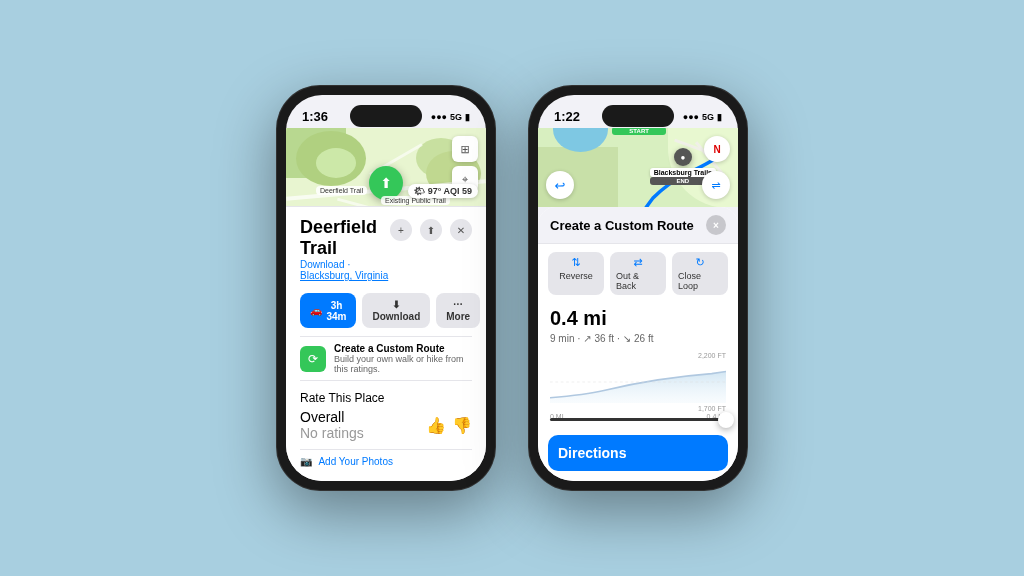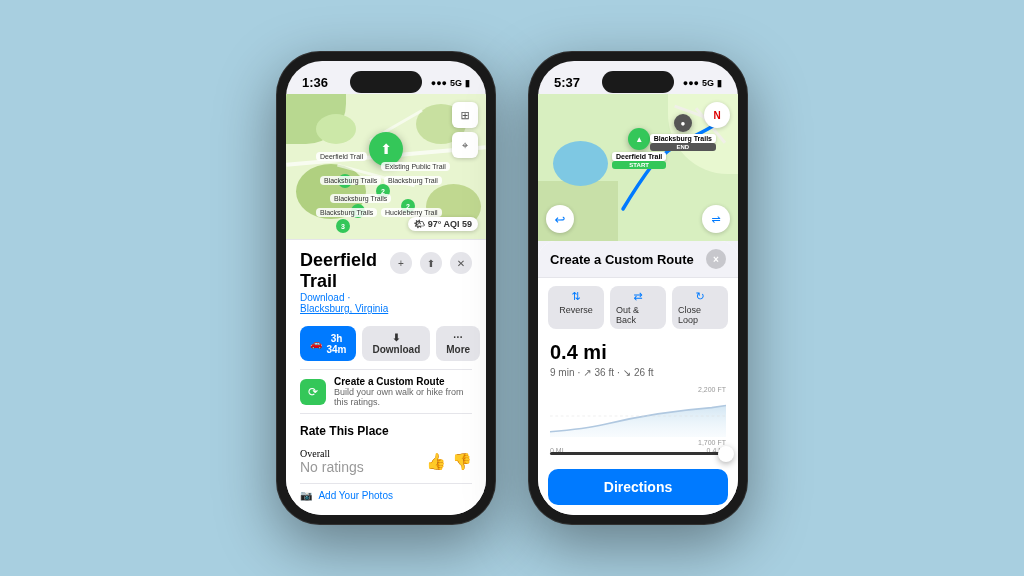--- a/index.html
+++ b/index.html
@@ -17,21 +17,21 @@
     .phones-container {
       display: flex;
       gap: 32px;
       align-items: center;
       justify-content: center;
     }
 
     
     .phone {
       width: 220px;
-      height: 474px;
+      height: 406px;
       background: #1a1a1a;
       border-radius: 44px;
       padding: 10px;
       position: relative;
       box-shadow: 0 20px 60px rgba(0,0,0,0.4), inset 0 0 0 1px rgba(255,255,255,0.1);
     }
 
     .phone-screen {
       width: 100%;
       height: 100%;
@@ -281,35 +281,34 @@
       color: #666;
     }
 
     
     .rate-section {
       padding: 4px 0;
     }
 
     .rate-title {
       font-size: 12px;
-      font-weight: 700;
+      font-weight: 400;
       color: #000;
-      margin-bottom: 10px;
+      margin-bottom: 4px;
     }
 
     .rate-row {
       display: flex;
       justify-content: space-between;
       align-items: center;
     }
 
     .rate-label {
-      font-size: 10px;
+      font-size: 14px;
       color: #000;
-      font-family: Liberation Serif, serif;
     }
 
     .rate-sublabel {
       font-size: 14px;
       color: #999;
     }
 
     .rate-icons {
       display: flex;
       gap: 6px;
@@ -550,21 +549,21 @@
 
     .directions-btn {
       flex: 1.5;
       background: #007aff;
       border: none;
       border-radius: 10px;
       padding: 10px;
       font-size: 14px;
       font-weight: 600;
       color: white;
-      text-align: center;
+      text-align: left;
     }
 
     
     .back-btn-map {
       position: absolute;
       left: 8px;
       bottom: 8px;
       width: 28px;
       height: 28px;
       background: white;
@@ -740,21 +739,21 @@
         </div>
       </div>
     </div>
   </div>
 
   <div class="phone">
     <div class="phone-screen">
       <div class="dynamic-island"></div>
 
       <div class="status-bar">
-        <span class="status-time">5:37</span>
+        <span class="status-time">1:22</span>
         <div class="status-icons">
           <span>●●●</span>
           <span>5G</span>
           <span>▮</span>
         </div>
       </div>
 
       <div class="map-area" style="flex:1.2;">
         <div class="map-bg-2">
 

